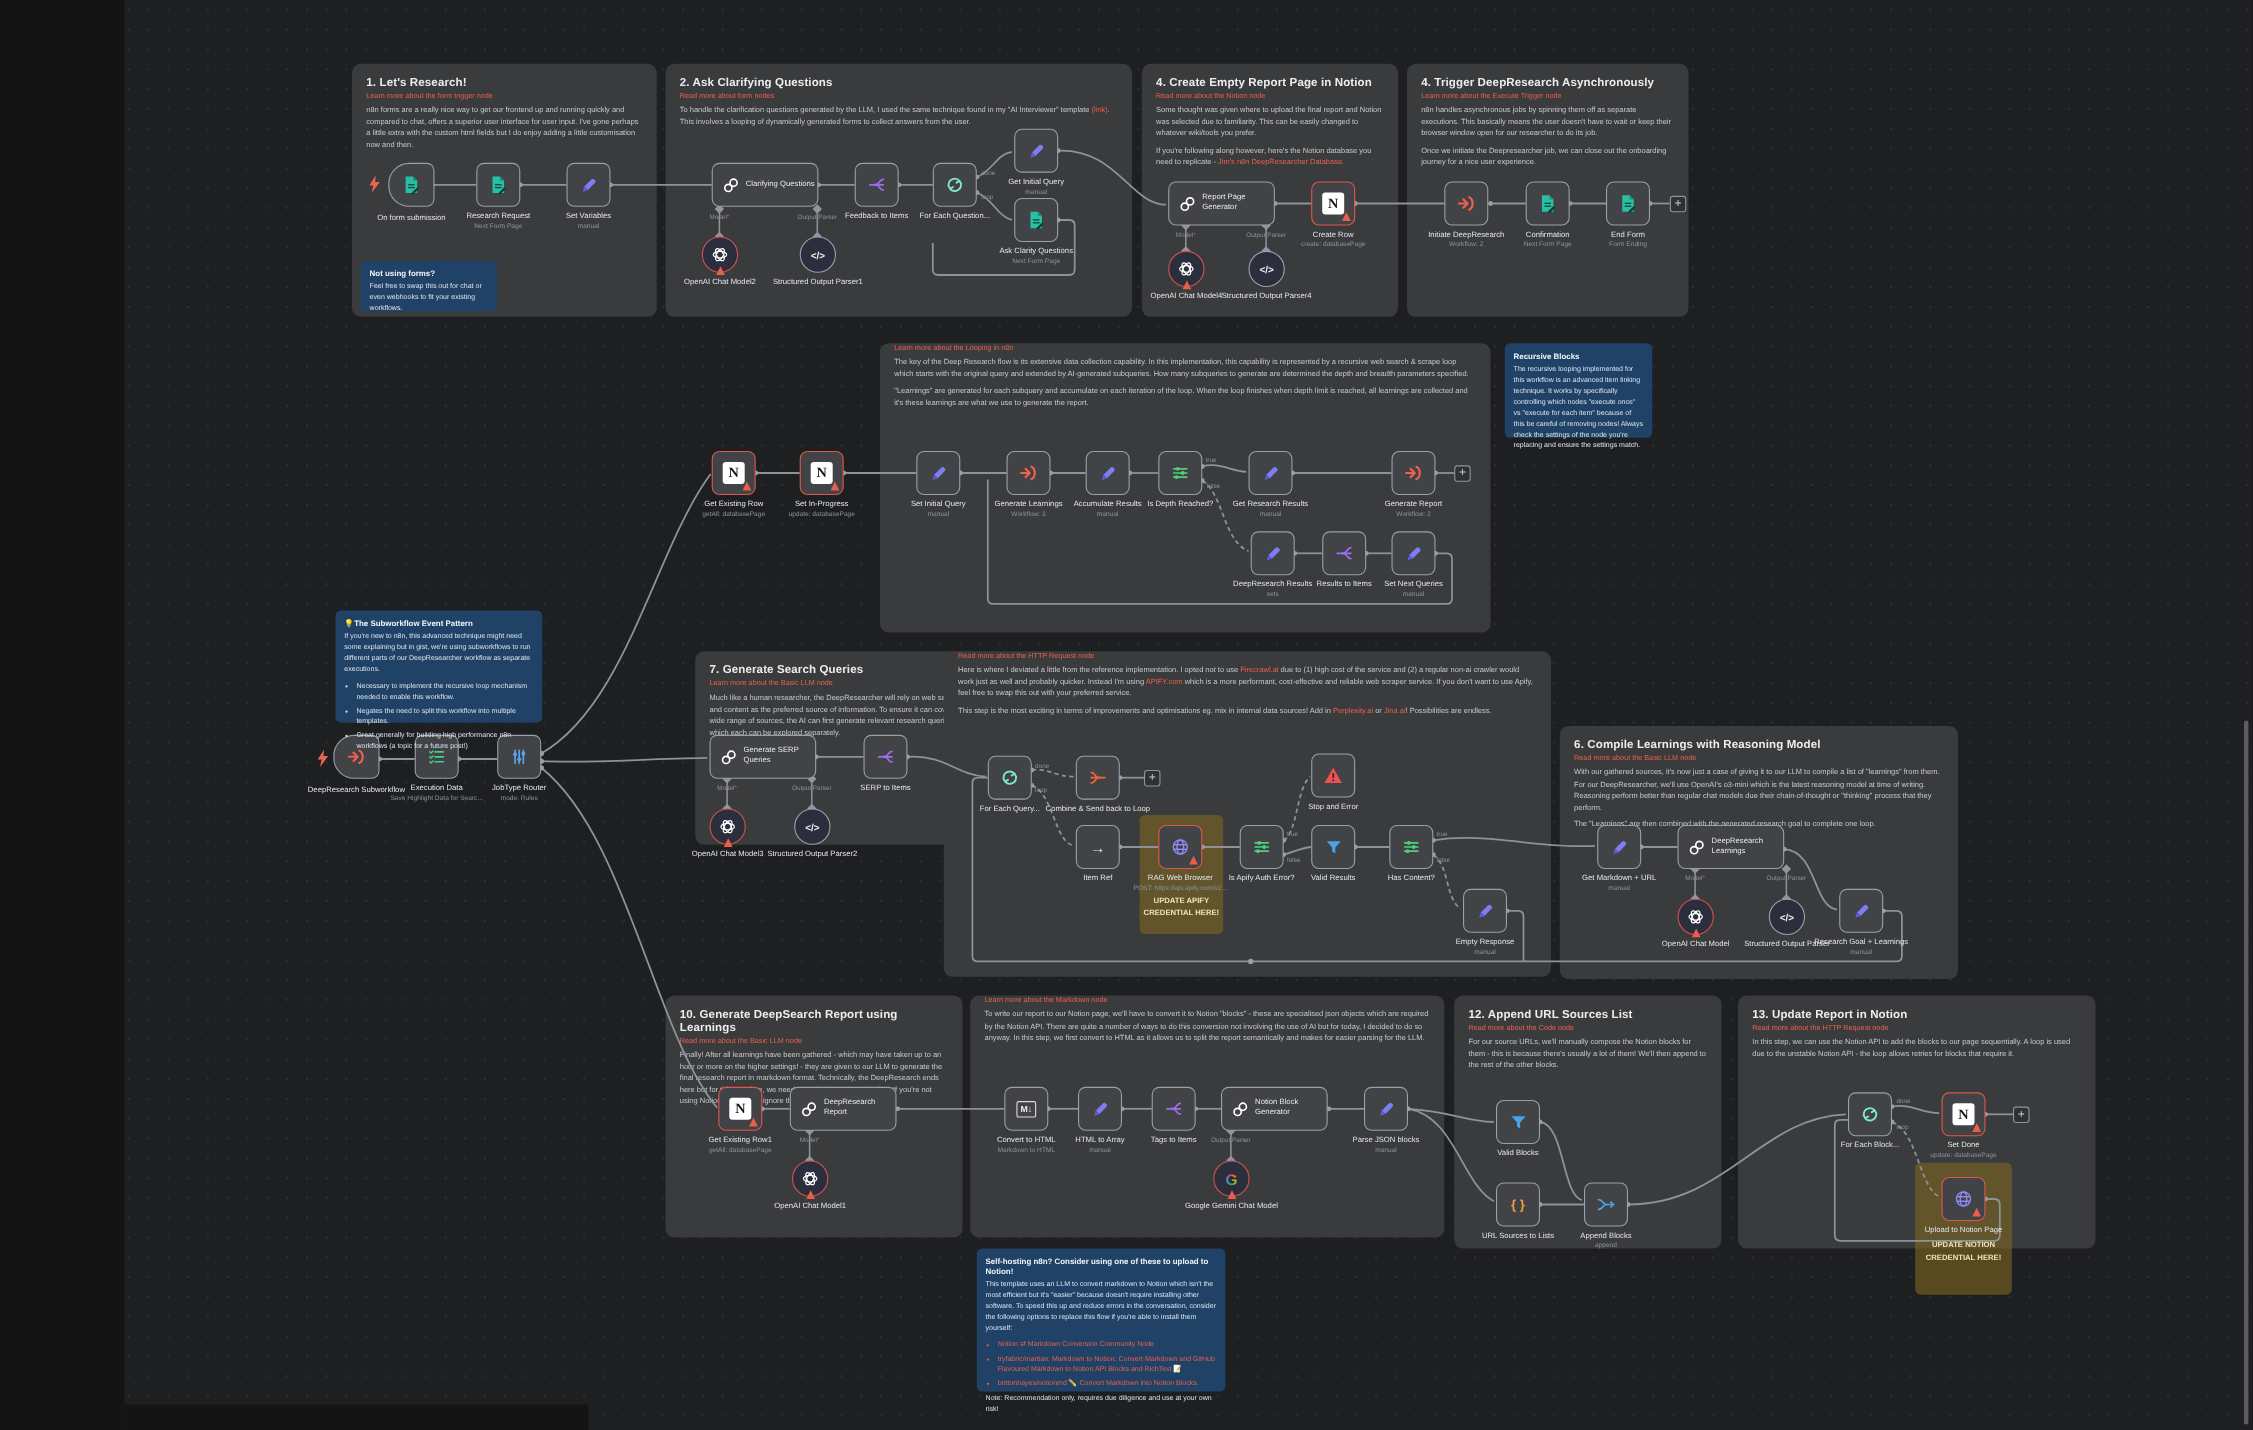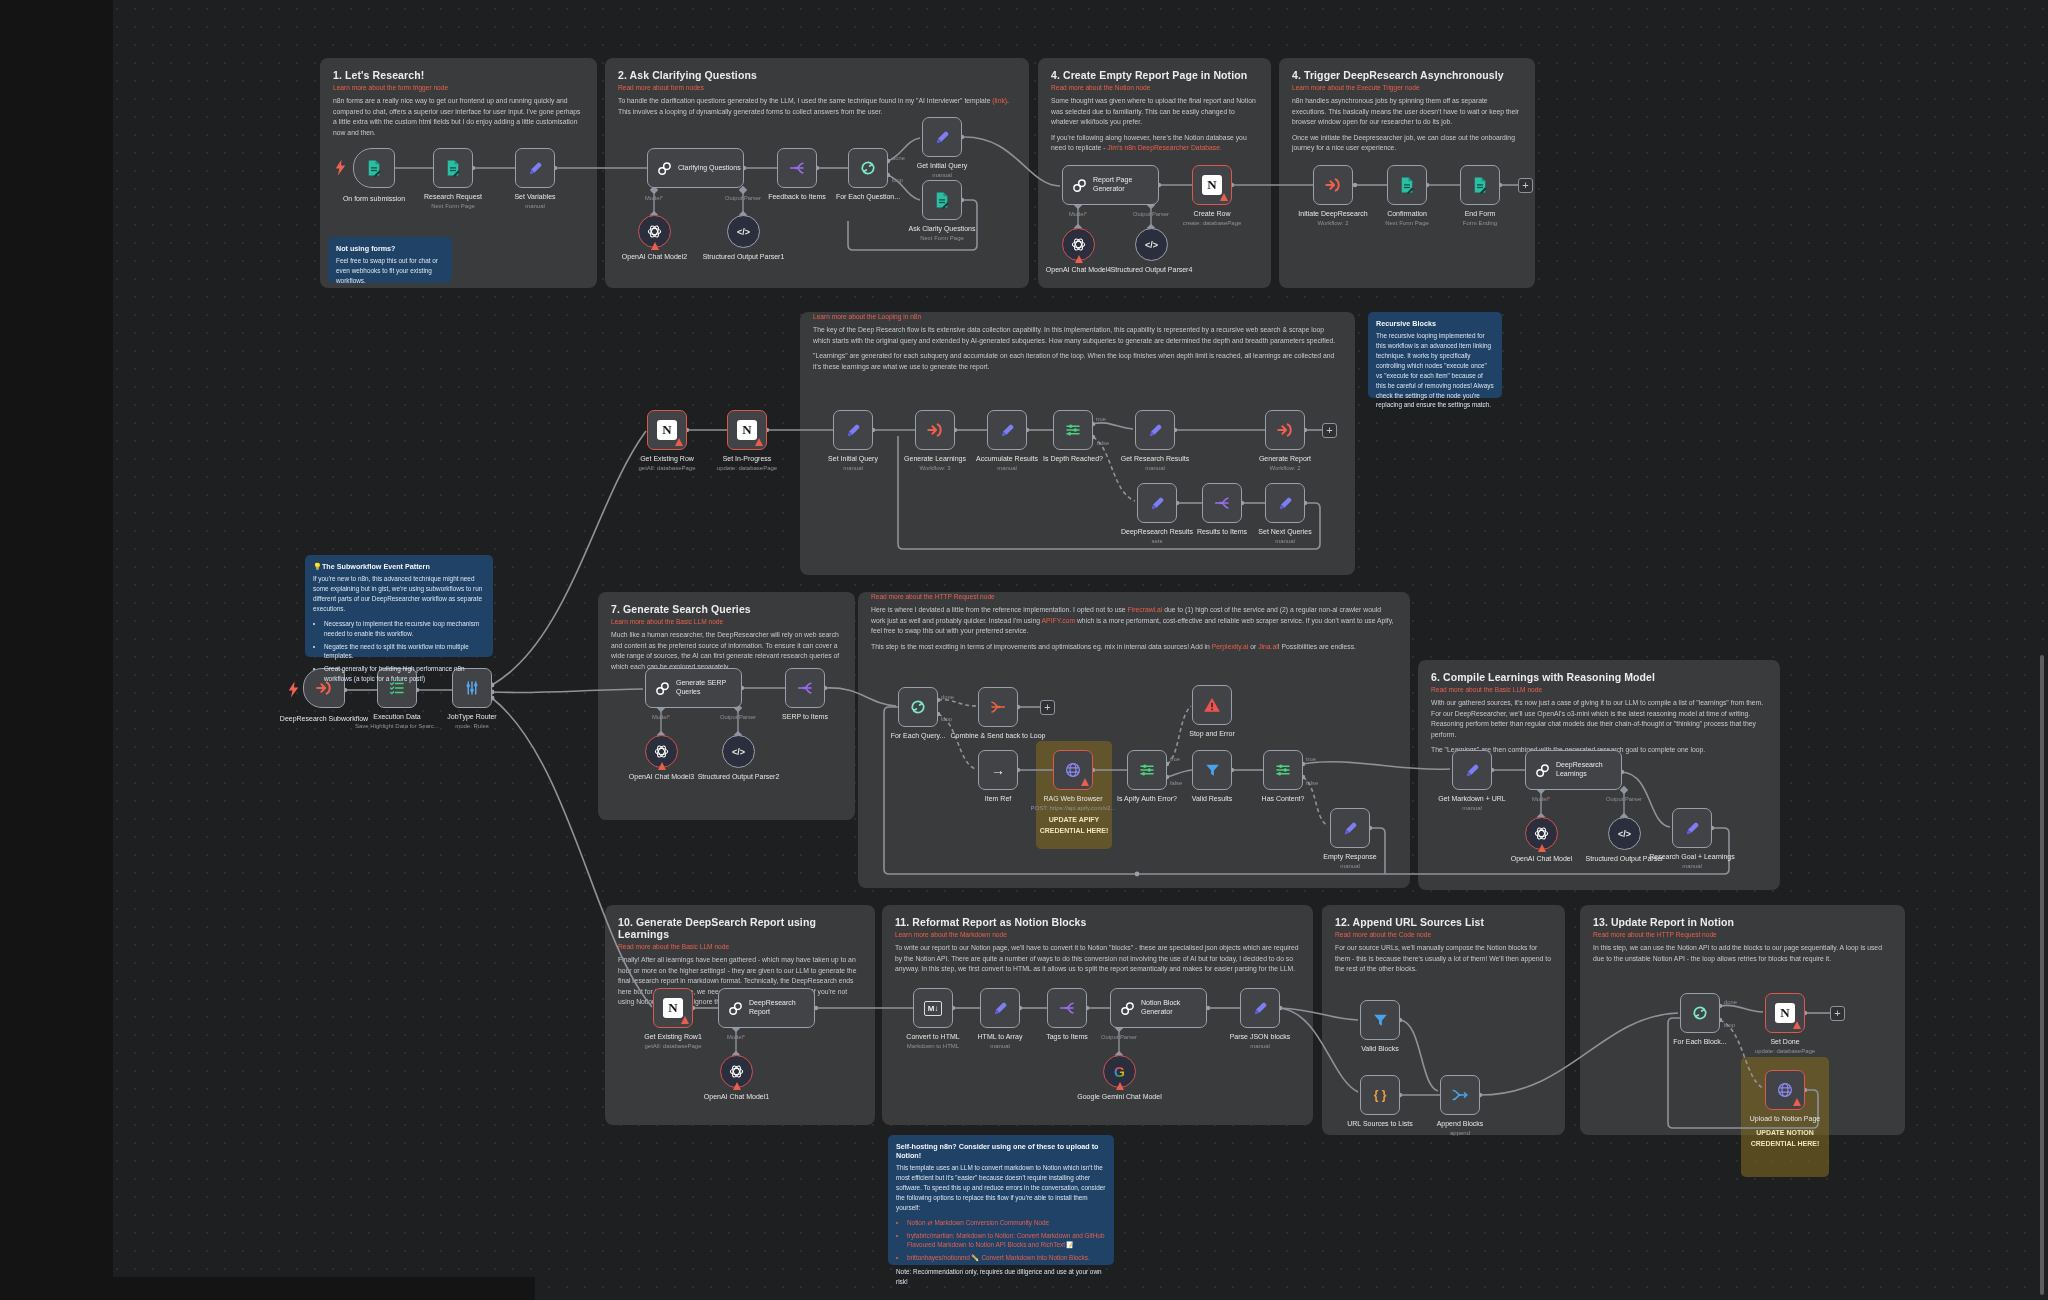--- a/index.html
+++ b/index.html
@@ -71,21 +71,21 @@
       <div class="p-title">4. Trigger DeepResearch Asynchronously</div>
       <div class="p-link">Learn more about the Execute Trigger node</div>
       <div class="p-body">n8n handles asynchronous jobs by spinning them off as separate executions. This basically means the user doesn't have to wait or keep their browser window open for our researcher to do its job.</div>
       <div class="p-body">Once we initiate the Deepresearcher job, we can close out the onboarding journey for a nice user experience.</div>
     </div>
     <div class="panel" style="left: 800px; top: 312px; width: 555px; height: 263px;">
       <div class="p-link">Learn more about the Looping in n8n</div>
       <div class="p-body">The key of the Deep Research flow is its extensive data collection capability. In this implementation, this capability is represented by a recursive web search &amp; scrape loop which starts with the original query and extended by AI-generated subqueries. How many subqueries to generate are determined the depth and breadth parameters specified.</div>
       <div class="p-body">"Learnings" are generated for each subquery and accumulate on each iteration of the loop. When the loop finishes when depth limit is reached, all learnings are collected and it's these learnings are what we use to generate the report.</div>
     </div>
-    <div class="panel" style="left: 598px; top: 592px; width: 257px; height: 228px;">
+    <div class="panel" style="left: 632px; top: 592px; width: 257px; height: 176px;">
       <div class="p-title">7. Generate Search Queries</div>
       <div class="p-link">Learn more about the Basic LLM node</div>
       <div class="p-body">Much like a human researcher, the DeepResearcher will rely on web search and content as the preferred source of information. To ensure it can cover a wide range of sources, the AI can first generate relevant research queries of which each can be explored separately.</div>
     </div>
     <div class="panel" style="left: 858px; top: 592px; width: 552px; height: 296px;">
       <div class="p-link">Read more about the HTTP Request node</div>
       <div class="p-body">Here is where I deviated a little from the reference implementation. I opted not to use <span class="red">Firecrawl.ai</span> due to (1) high cost of the service and (2) a regular non-ai crawler would work just as well and probably quicker. Instead I'm using <span class="red">APIFY.com</span> which is a more performant, cost-effective and reliable web scraper service. If you don't want to use Apify, feel free to swap this out with your preferred service.</div>
       <div class="p-body">This step is the most exciting in terms of improvements and optimisations eg. mix in internal data sources! Add in <span class="red">Perplexity.ai</span> or <span class="red">Jina.ai</span>! Possibilities are endless.</div>
     </div>
     <div class="panel" style="left: 1418px; top: 660px; width: 362px; height: 230px;">
@@ -93,21 +93,20 @@
       <div class="p-link">Read more about the Basic LLM node</div>
       <div class="p-body">With our gathered sources, it's now just a case of giving it to our LLM to compile a list of "learnings" from them. For our DeepResearcher, we'll use OpenAI's o3-mini which is the latest reasoning model at time of writing. Reasoning perform better than regular chat models due their chain-of-thought or "thinking" process that they perform.</div>
       <div class="p-body">The "Learnings" are then combined with the generated research goal to complete one loop.</div>
     </div>
     <div class="panel" style="left: 605px; top: 905px; width: 270px; height: 220px;">
       <div class="p-title">10. Generate DeepSearch Report using Learnings</div>
       <div class="p-link">Read more about the Basic LLM node</div>
       <div class="p-body">Finally! After all learnings have been gathered - which may have taken up to an hour or more on the higher settings! - they are given to our LLM to generate the final research report in markdown format. Technically, the DeepResearch ends here but for this template, we need to push the output to Notion. If you're not using Notion, feel free to ignore the last few steps.</div>
     </div>
     <div class="panel" style="left: 882px; top: 905px; width: 431px; height: 220px;">
-      <div class="p-title">11. Reformat Report as Notion Blocks</div>
       <div class="p-link">Learn more about the Markdown node</div>
       <div class="p-body">To write our report to our Notion page, we'll have to convert it to Notion "blocks" - these are specialised json objects which are required by the Notion API. There are quite a number of ways to do this conversion not involving the use of AI but for today, I decided to do so anyway. In this step, we first convert to HTML as it allows us to split the report semantically and makes for easier parsing for the LLM.</div>
     </div>
     <div class="panel" style="left: 1322px; top: 905px; width: 243px; height: 230px;">
       <div class="p-title">12. Append URL Sources List</div>
       <div class="p-link">Read more about the Code node</div>
       <div class="p-body">For our source URLs, we'll manually compose the Notion blocks for them - this is because there's usually a lot of them! We'll then append to the rest of the other blocks.</div>
     </div>
     <div class="panel" style="left: 1580px; top: 905px; width: 325px; height: 230px;">
       <div class="p-title">13. Update Report in Notion</div>

